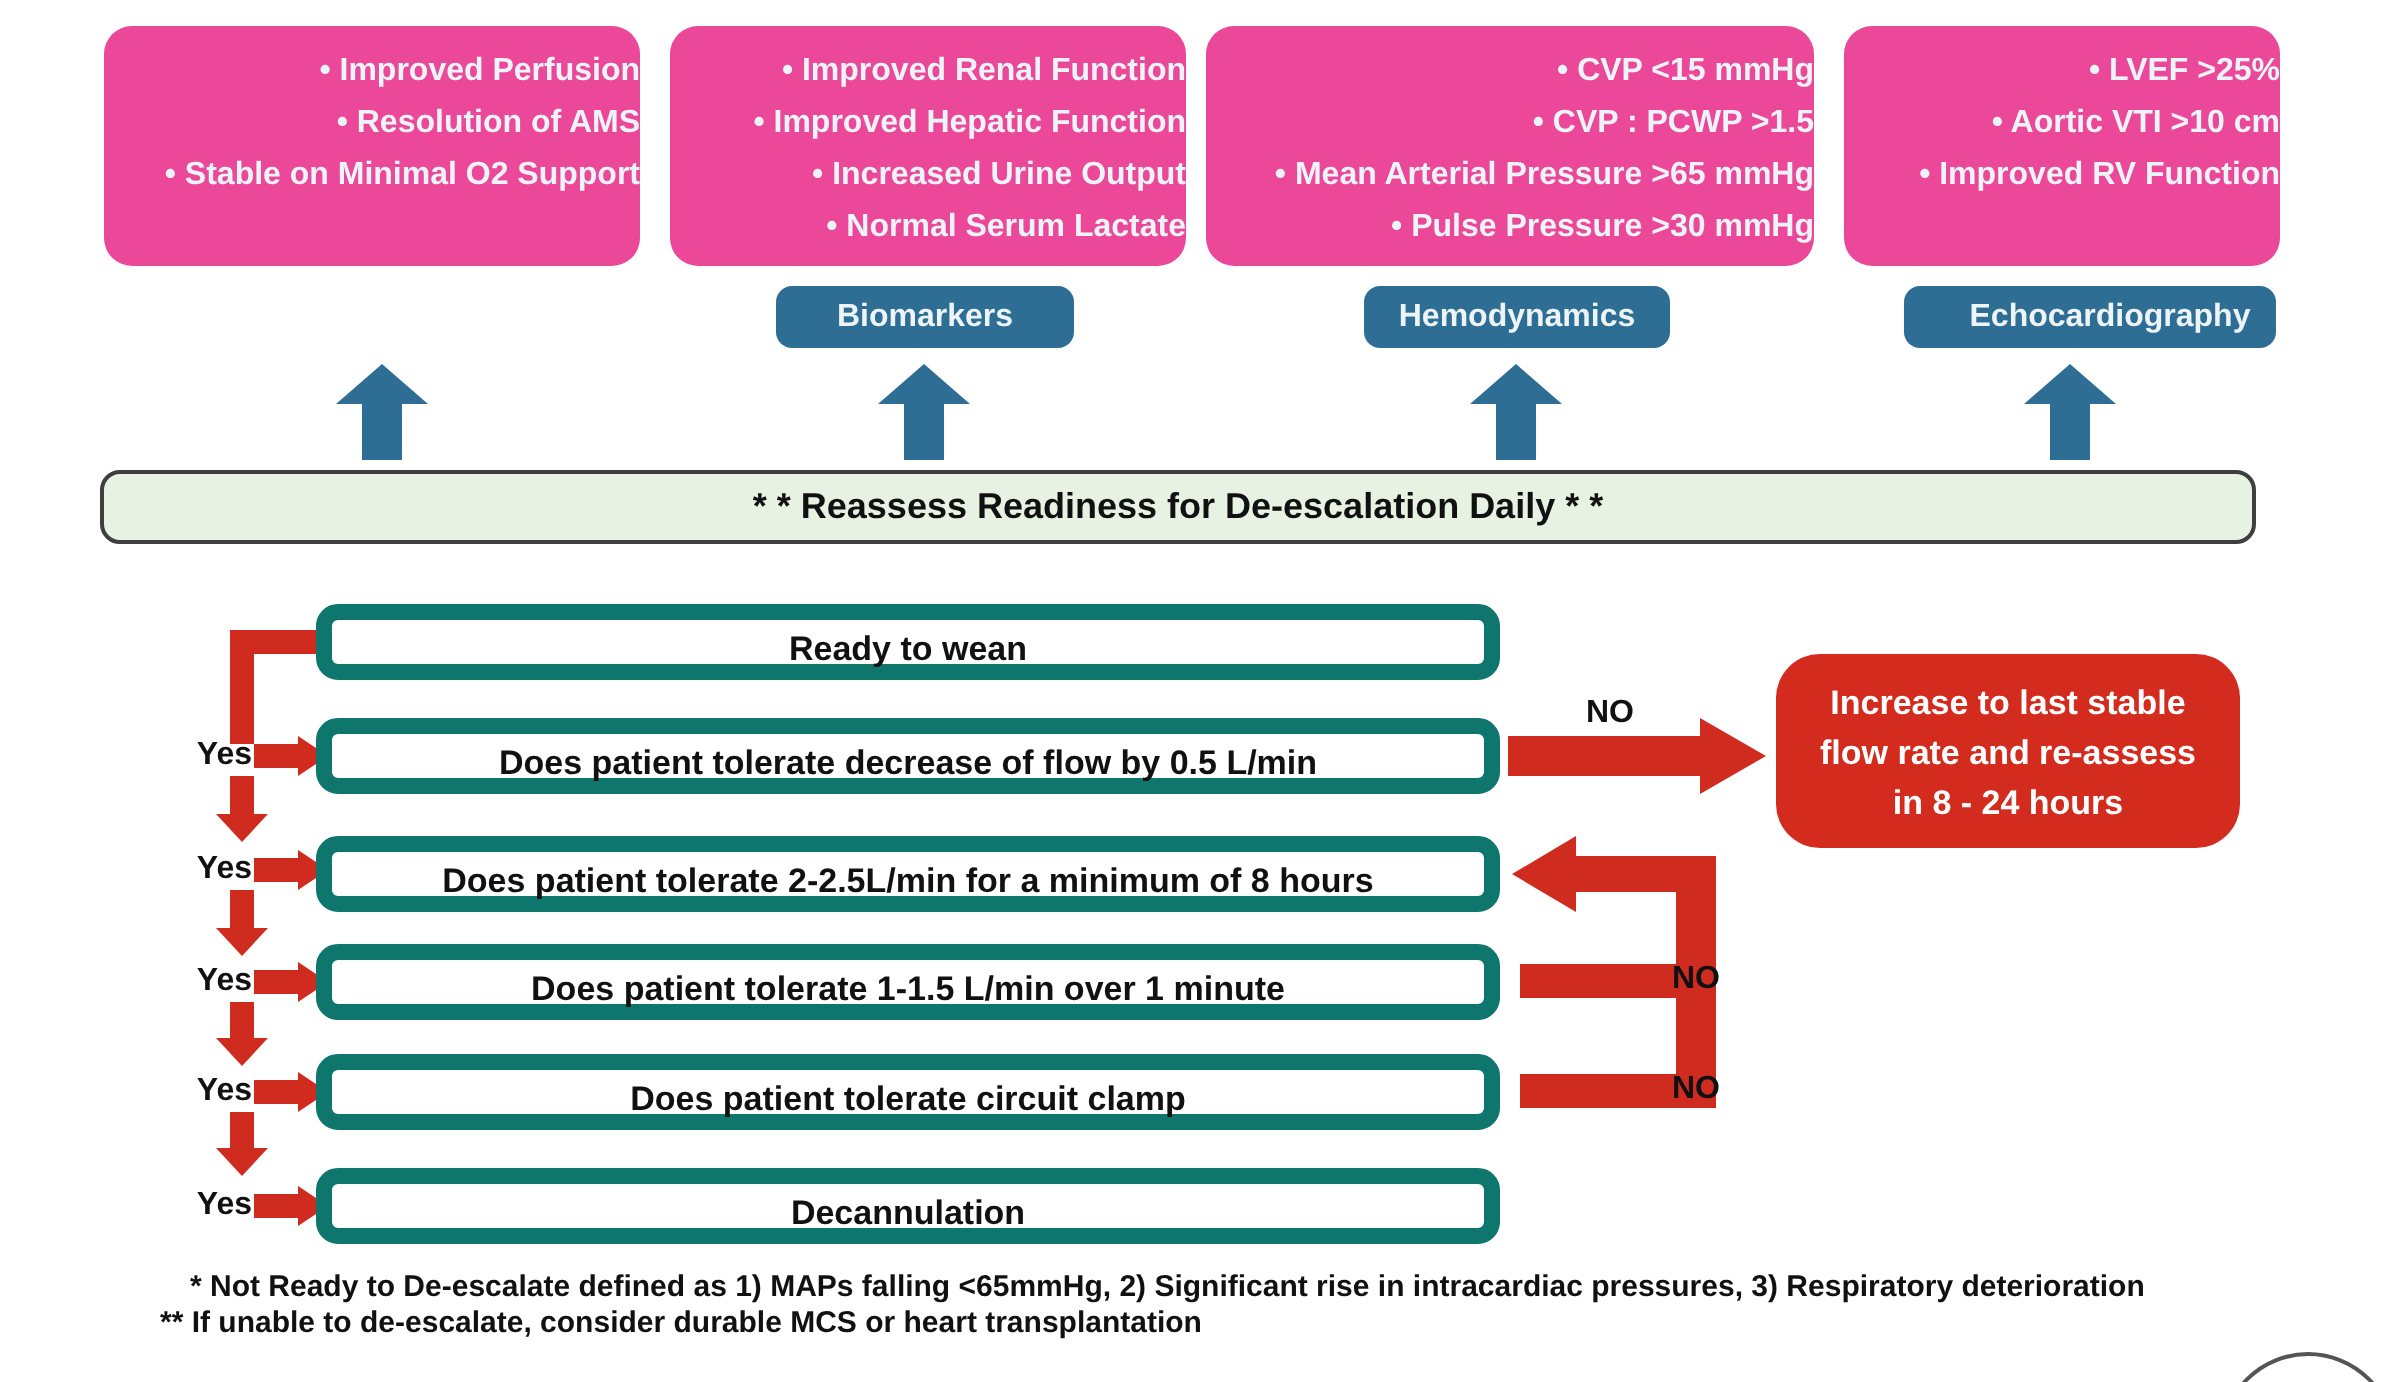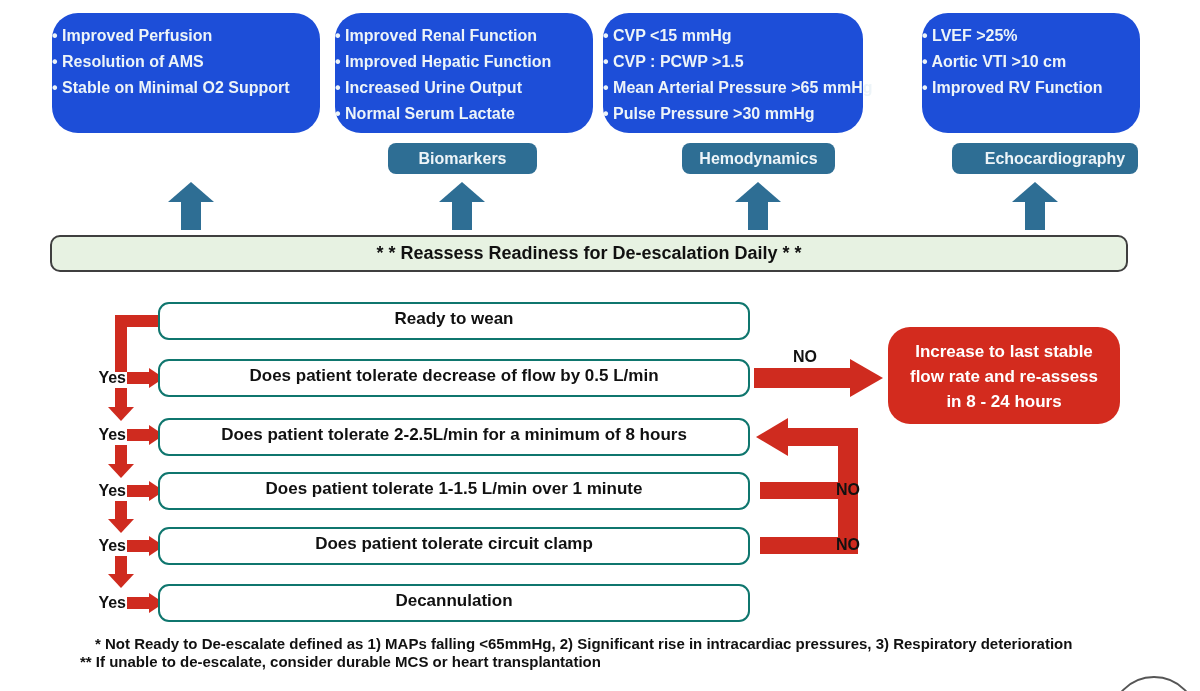--- a/index.html
+++ b/index.html
@@ -3,40 +3,40 @@
 <meta charset="utf-8">
 <style>
   html,body{margin:0;padding:0;background:#ffffff;}
   #canvas{
     position:relative;width:1200px;height:691px;background:#ffffff;
     font-family:"Liberation Sans", sans-serif;font-weight:700;overflow:hidden;
   }
   .abs{position:absolute;}
   
   .crit-box{
-    background:#1d4ed8;border-radius:26px;color:#edf4f8;
-    text-align:left;padding-top:10px;box-sizing:border-box;z-index:2;
+    background:#ec4899;border-radius:14px;color:#edf4f8;
+    text-align:right;padding-top:10px;box-sizing:border-box;z-index:2;
   }
   .crit-line{font-size:16px;line-height:26px;white-space:nowrap;}
   .crit-line::before{content:"• ";}
   .crit-label{
     background:#2e6e94;border-radius:8px;color:#edf4f8;text-align:center;
     font-size:16px;line-height:31px;height:31px;z-index:3;white-space:nowrap;
   }
   .up-arrow{width:46px;height:48px;z-index:1;}
   .up-arrow .head{width:0;height:0;border-left:23px solid transparent;border-right:23px solid transparent;border-bottom:20px solid #2e6e94;}
   .up-arrow .stem{width:20px;height:28px;background:#2e6e94;margin:0 auto;}
   
   .banner{
     background:#e7f2e2;border:2px solid #3f3f3f;border-radius:10px;box-sizing:border-box;
     color:#111;font-size:18px;text-align:center;line-height:33px;z-index:2;
   }
   
   .flow-box{
-    background:#ffffff;border:2px solid #0f766e;border-radius:11px;box-sizing:border-box;
+    background:#ffffff;border:8px solid #0f766e;border-radius:11px;box-sizing:border-box;
     color:#111;font-size:17px;text-align:center;line-height:30px;z-index:2;white-space:nowrap;
   }
   .red-bar{background:#cf2b1f;z-index:1;}
   .yes-label,.no-label{color:#111;font-size:16px;z-index:4;}
   .yes-label{text-align:right;}
   .arrow-head-right{width:0;height:0;border-top:10px solid transparent;border-bottom:10px solid transparent;border-left:15px solid #cf2b1f;z-index:1;}
   .big-head-right{width:0;height:0;border-top:19px solid transparent;border-bottom:19px solid transparent;border-left:33px solid #cf2b1f;z-index:1;}
   .big-head-left{width:0;height:0;border-top:19px solid transparent;border-bottom:19px solid transparent;border-right:32px solid #cf2b1f;z-index:1;}
   .arrow-head-down{width:0;height:0;border-left:13px solid transparent;border-right:13px solid transparent;border-top:14px solid #cf2b1f;z-index:1;}
   .fail-box{
@@ -67,21 +67,21 @@
     <div class="crit-line">Improved Hepatic Function</div>
     <div class="crit-line">Increased Urine Output</div>
     <div class="crit-line">Normal Serum Lactate</div>
   </div>
   <div class="abs crit-label" style="left:388px;top:143px;width:149px;">Biomarkers</div>
   <div class="abs up-arrow" style="left:439px;top:182px;">
     <div class="head"></div>
     <div class="stem"></div>
   </div>
 
-  <div class="abs crit-box" style="left:603px;top:13px;width:260px;height:120px;">
+  <div class="abs crit-box" style="left:603px;top:13px;width:304px;height:120px;">
     <div class="crit-line">CVP &lt;15 mmHg</div>
     <div class="crit-line">CVP : PCWP &gt;1.5</div>
     <div class="crit-line">Mean Arterial Pressure &gt;65 mmHg</div>
     <div class="crit-line">Pulse Pressure &gt;30 mmHg</div>
   </div>
   <div class="abs crit-label" style="left:682px;top:143px;width:153px;">Hemodynamics</div>
   <div class="abs up-arrow" style="left:735px;top:182px;">
     <div class="head"></div>
     <div class="stem"></div>
   </div>

